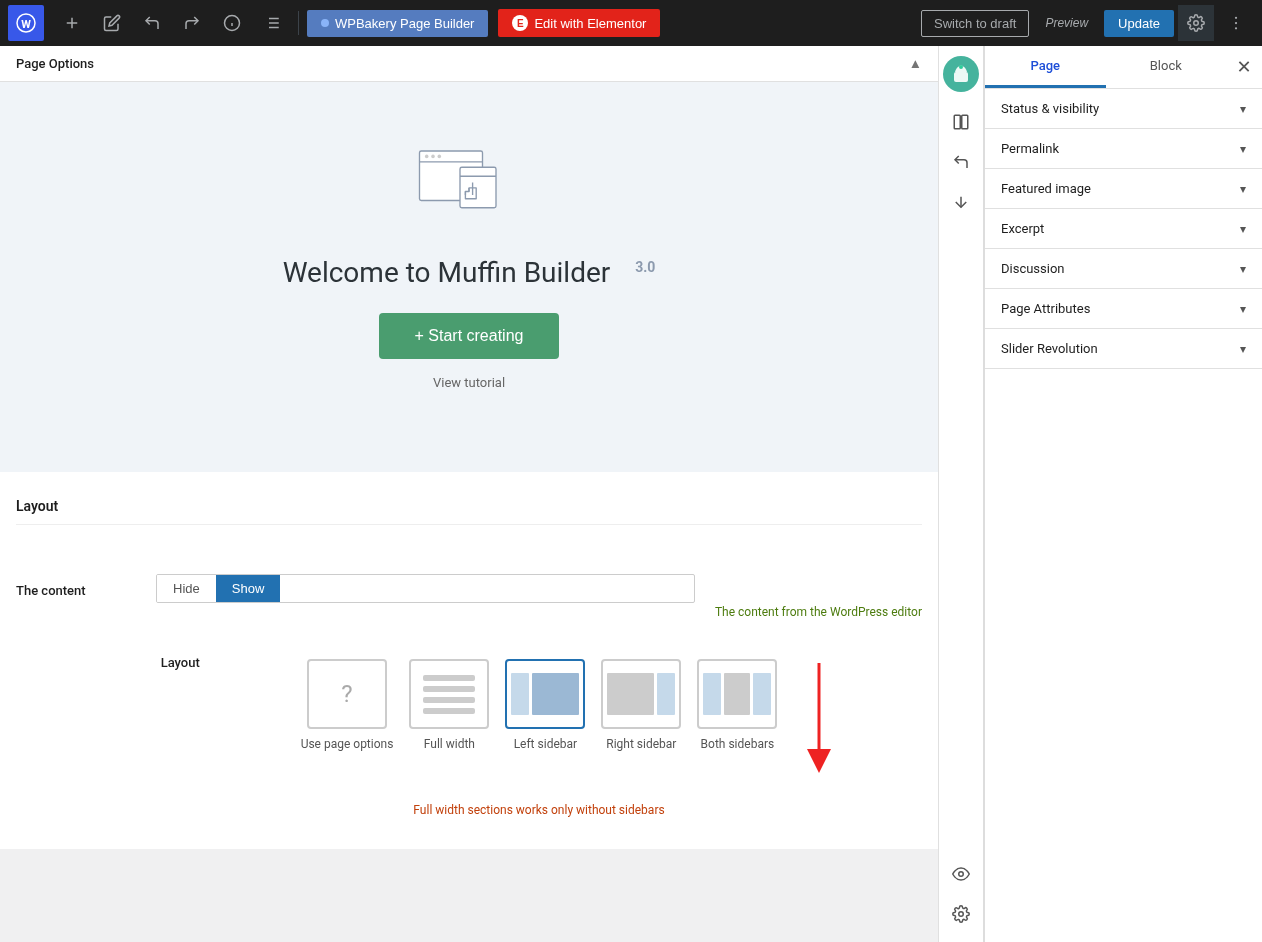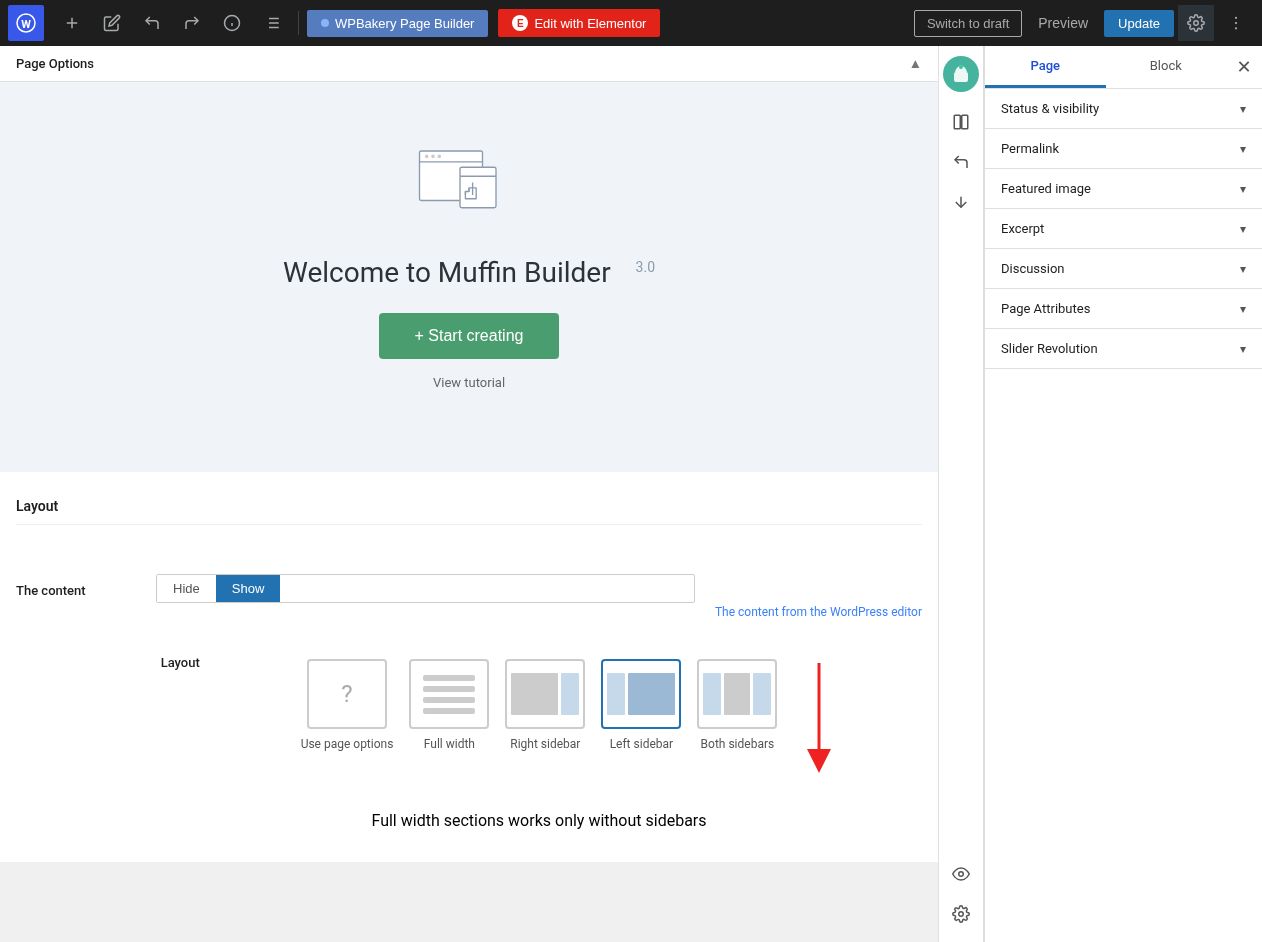--- a/index.html
+++ b/index.html
@@ -34,21 +34,21 @@
     .btn-elementor .e-icon {
       width: 16px; height: 16px; background: white; border-radius: 50%;
       display: flex; align-items: center; justify-content: center; color: #e2231a; font-size: 10px; font-weight: bold;
     }
     .btn-switch-draft {
       background: transparent; color: #a7aaad; border: 1px solid #a7aaad; padding: 5px 12px;
       border-radius: 2px; cursor: pointer; font-size: 13px; text-align: center;
     }
     .btn-preview {
       background: transparent; color: #a7aaad; border: none; padding: 5px 12px;
-      cursor: pointer; font-size: 14px;
+      cursor: pointer; font-size: 12px; font-style: italic;
     }
     .btn-update {
       background: #2271b1; color: white; border: none; padding: 6px 14px;
       border-radius: 2px; cursor: pointer; font-size: 13px; font-weight: 500;
     }
     .toolbar-gear-btn {
       width: 36px; height: 36px; border: none; background: #2c3338; cursor: pointer;
       display: flex; align-items: center; justify-content: center; color: #a7aaad;
     }
     .toolbar-more-btn {
@@ -107,21 +107,21 @@
     .layout-section { background: white; padding: 16px; }
     .layout-title { font-size: 14px; font-weight: 600; color: #1e1e1e; margin-bottom: 16px; padding: 10px 0; border-bottom: 1px solid #eee; }
     .field-row { display: flex; align-items: center; gap: 20px; padding: 16px 0; }
     .field-label { font-size: 13px; color: #1e1e1e; min-width: 120px; font-weight: 500; padding-top: 4px; }
     .field-content { flex: 1; }
     .toggle-group { display: flex; border: 1px solid #ccc; border-radius: 2px; overflow: hidden; }
     .toggle-btn {
       padding: 6px 16px; border: none; cursor: pointer; font-size: 13px; background: white; color: #555;
     }
     .toggle-btn.active { background: #2271b1; color: white; }
-    .field-desc { font-size: 12px; color: #3b82f6; padding-top: 8px; margin-left: 140px; margin-top: 40px; }
+    .field-desc { font-size: 12px; color: #4d7c0f; padding-top: 8px; margin-left: 140px; margin-top: 40px; }
 
     
     .layout-options { display: flex; gap: 16px; margin-top: 8px; flex-wrap: wrap; }
     .layout-option { display: flex; flex-direction: column; align-items: center; gap: 8px; cursor: pointer; }
     .layout-option-card {
       width: 80px; height: 70px; border: 2px solid #ccc; border-radius: 4px;
       display: flex; align-items: center; justify-content: center; background: white;
       position: relative; overflow: hidden;
     }
     .layout-option-card.selected { border-color: #2271b1; }
@@ -155,21 +155,21 @@
 
     
     .li-question { font-size: 24px; color: #aaa; }
     .li-lines { display: flex; flex-direction: column; gap: 5px; }
     .li-line { height: 6px; background: #ccc; border-radius: 2px; }
     .li-left-sidebar { display: flex; gap: 3px; width: 100%; height: 50px; padding: 4px; }
     .li-main { flex: 1; background: #9bb8d4; border-radius: 1px; }
     .li-side { width: 18px; background: #c5d9ea; border-radius: 1px; }
     .li-right-side { width: 18px; background: #c5d9ea; border-radius: 1px; }
 
-    .full-width-note { font-size: 16px; color: #000000; margin-top: 8px; }
+    .full-width-note { font-size: 12px; color: #c2410c; }
   </style>
 </head>
 <body>
 
 <div class="toolbar">
   <div class="toolbar-wp-logo">
     <svg viewBox="0 0 20 20">
       <circle cx="10" cy="10" r="9" fill="none" stroke="white" stroke-width="1.5"></circle>
       <text x="10" y="14.5" text-anchor="middle" fill="white" font-size="11" font-weight="bold">W</text>
     </svg>
@@ -277,21 +277,21 @@
 
           <g transform="translate(55, 45)">
             <path d="M14 0 L14 14 M14 6 L18 6 L18 18 L6 18 L6 10 L10 10 L10 6 L14 6 Z" stroke="#8c9aae" stroke-width="1.5" fill="white" stroke-linejoin="round"></path>
             <line x1="10" y1="10" x2="10" y2="6" stroke="#8c9aae" stroke-width="1.5"></line>
             <line x1="6" y1="10" x2="6" y2="14" stroke="#8c9aae" stroke-width="1.5"></line>
           </g>
         </svg>
       </div>
       <div class="builder-title">
         <span>Welcome to Muffin Builder</span>
-        <sup style="color:#8c9aae;font-size:14px;margin-left:18px;">3.0</sup>
+        <sup style="color:#8c9aae;font-size:14px;margin-left:18px;font-weight:bold;">3.0</sup>
       </div>
       <button class="btn-start-creating">
         <span>+ Start creating</span>
       </button>
       <a class="view-tutorial">View tutorial</a>
     </div>
 
     <div class="layout-section">
       <div class="layout-title">Layout</div>
 
@@ -324,37 +324,37 @@
                   <div class="li-line" style="width:52px;"></div>
                   <div class="li-line" style="width:52px;"></div>
                   <div class="li-line" style="width:52px;"></div>
                   <div class="li-line" style="width:52px;"></div>
                 </div>
               </div>
               <span class="layout-option-label">Full width</span>
             </div>
 
             <div class="layout-option">
+              <div class="layout-option-card selected">
+                <div class="li-left-sidebar">
+                  <div class="li-side"></div>
+                  <div class="li-main"></div>
+                </div>
+              </div>
+              <span class="layout-option-label">Left sidebar</span>
+            </div>
+
+            <div class="layout-option">
               <div class="layout-option-card">
                 <div class="li-left-sidebar">
                   <div class="li-main" style="background:#ccc;"></div>
                   <div class="li-right-side"></div>
                 </div>
               </div>
               <span class="layout-option-label">Right sidebar</span>
-            </div>
-
-            <div class="layout-option">
-              <div class="layout-option-card selected">
-                <div class="li-left-sidebar">
-                  <div class="li-side"></div>
-                  <div class="li-main"></div>
-                </div>
-              </div>
-              <span class="layout-option-label">Left sidebar</span>
             </div>
 
             <div class="layout-option">
               <div class="layout-option-card">
                 <div class="li-left-sidebar">
                   <div class="li-side"></div>
                   <div class="li-main" style="background:#ccc;"></div>
                   <div class="li-right-side"></div>
                 </div>
               </div>

